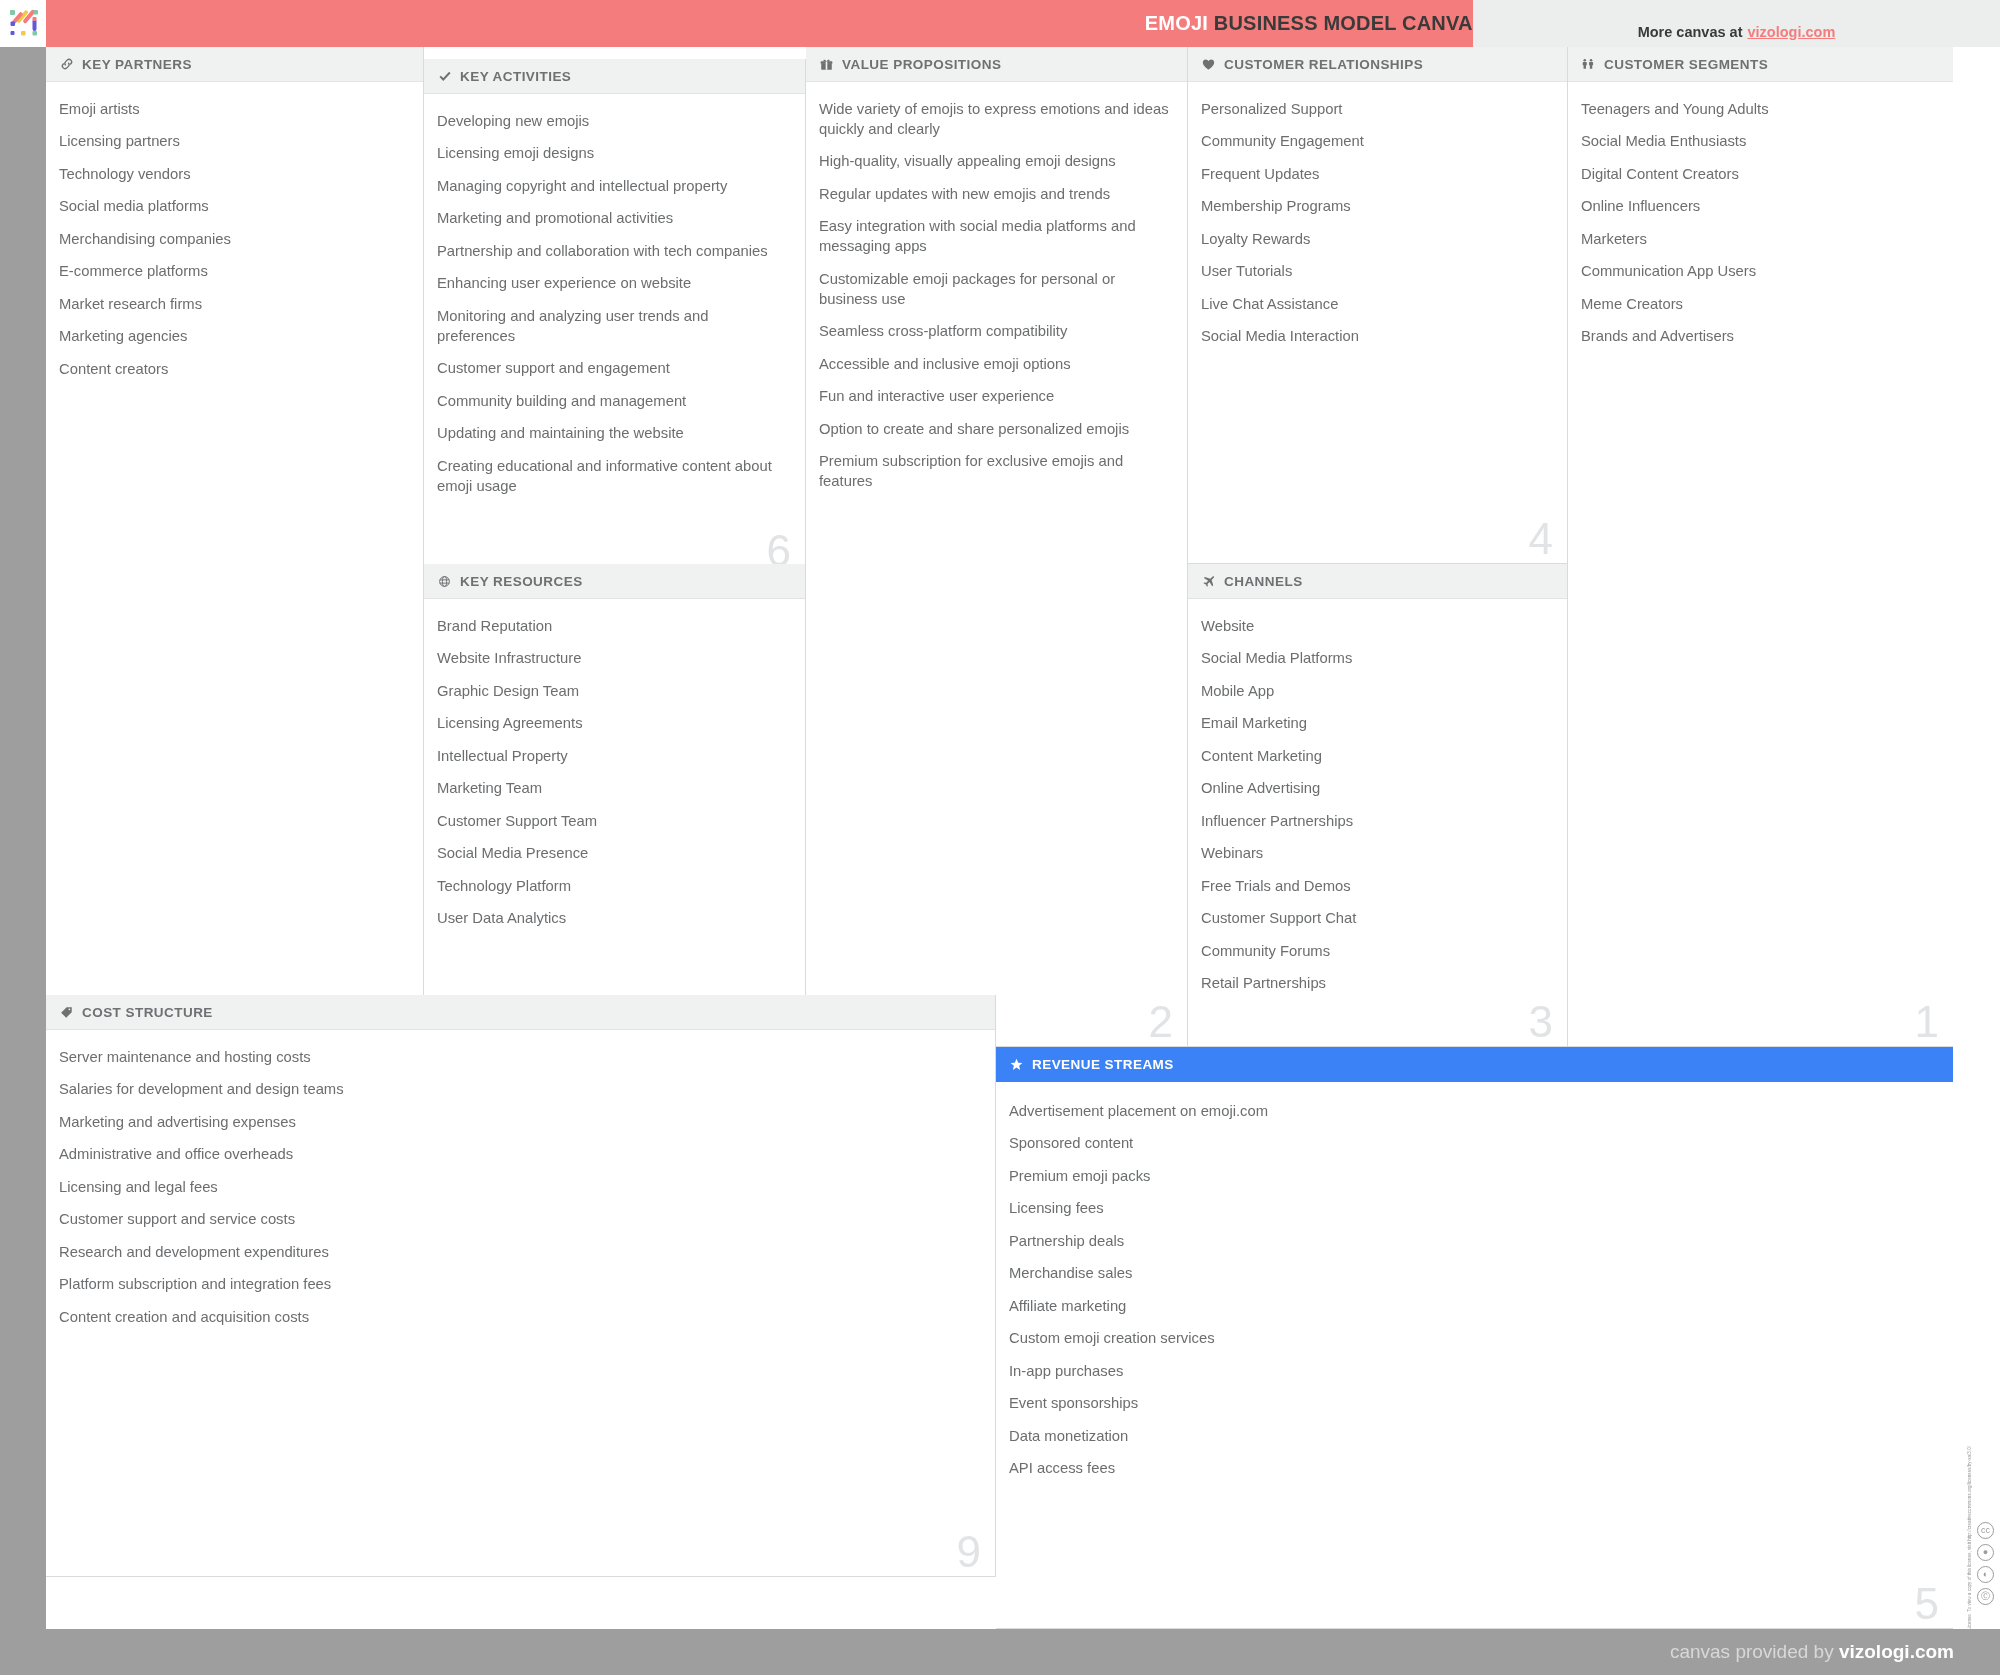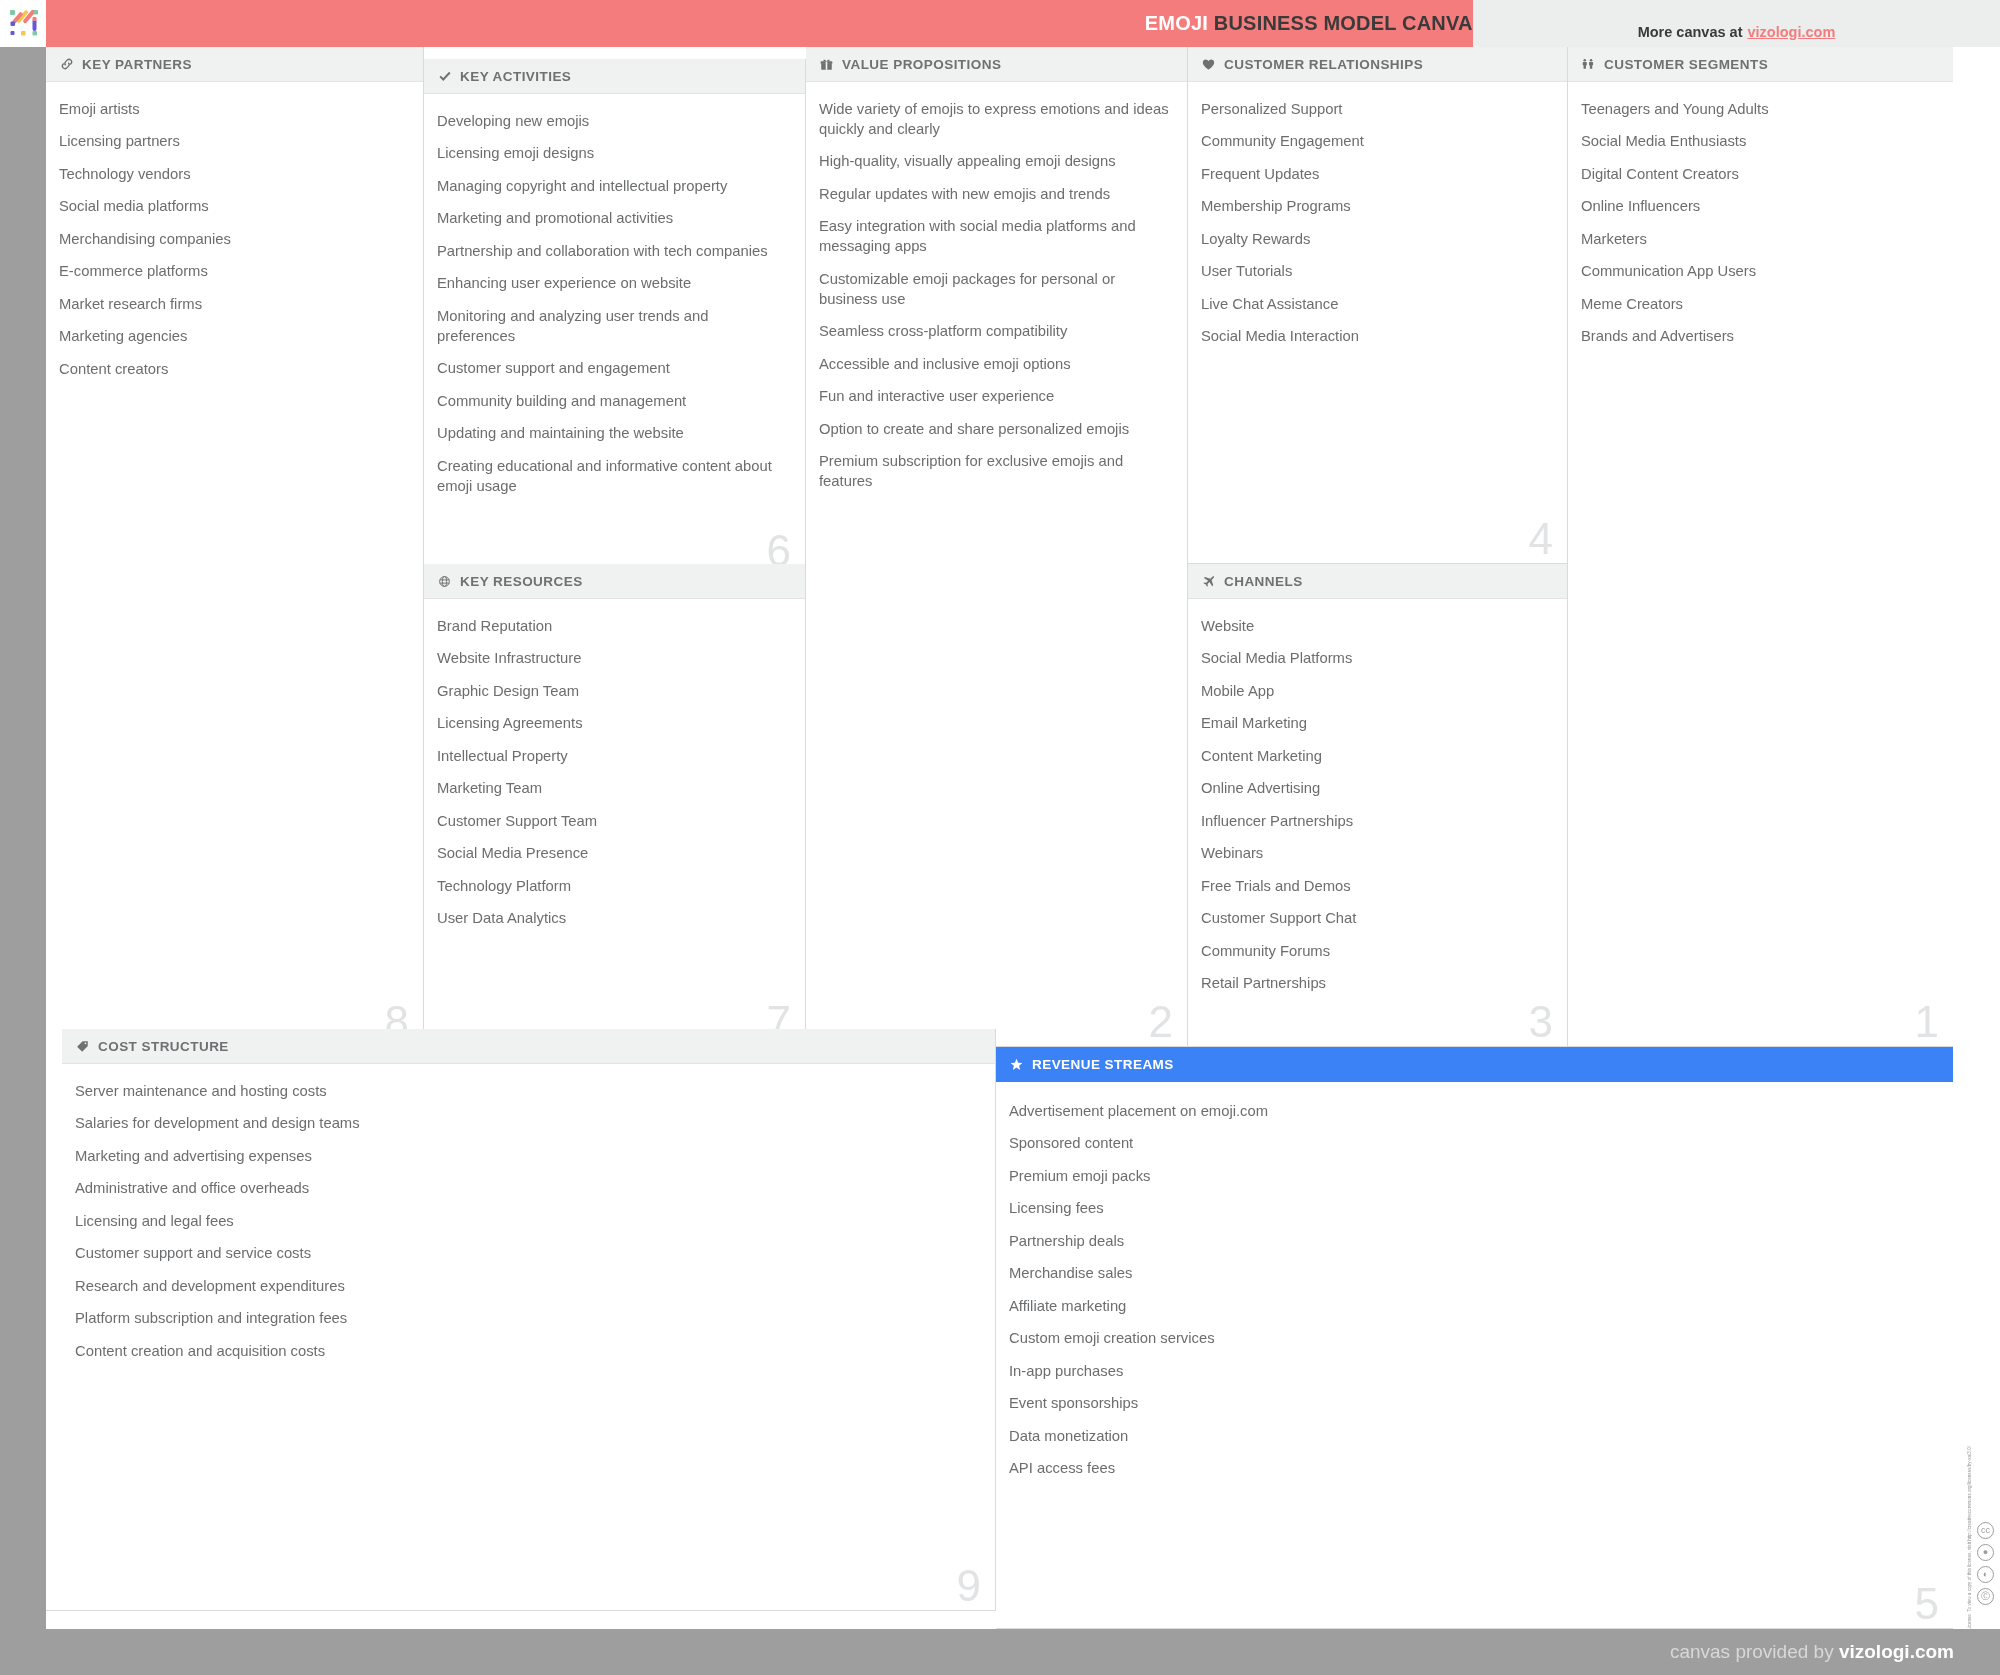--- a/index.html
+++ b/index.html
@@ -110,21 +110,21 @@
   }
 
   
   #b-key-partners     { left: 0;    top: 0;    width: 378px; height: 1000px; }
   #b-key-activities   { left: 378px; top: 12px;   width: 382px; height: 517px; }
   #b-key-resources    { left: 378px; top: 517px; width: 382px; height: 483px; }
   #b-value-props      { left: 760px; top: 0;   width: 382px; height: 1000px; }
   #b-cust-rel         { left: 1142px; top: 0;  width: 380px; height: 517px; }
   #b-channels         { left: 1142px; top: 517px; width: 380px; height: 483px; }
   #b-cust-seg         { left: 1522px; top: 0;  width: 385px; height: 1000px; border-right: none; }
-  #b-cost             { left: 0;    top: 982px; width: 950px; height: 582px; padding-left: 16px; }
+  #b-cost             { left: 0;    top: 948px; width: 950px; height: 582px; }
   #b-revenue          { left: 950px; top: 1000px; width: 957px; height: 582px; border-right: none; }
 
   #b-revenue .block-body { padding-top: 20px; }
 
   
   .right-rail {
     position: absolute; left: 1953px; top: 47px;
     width: 47px; height: 1582px;
     background: #ffffff;
   }

